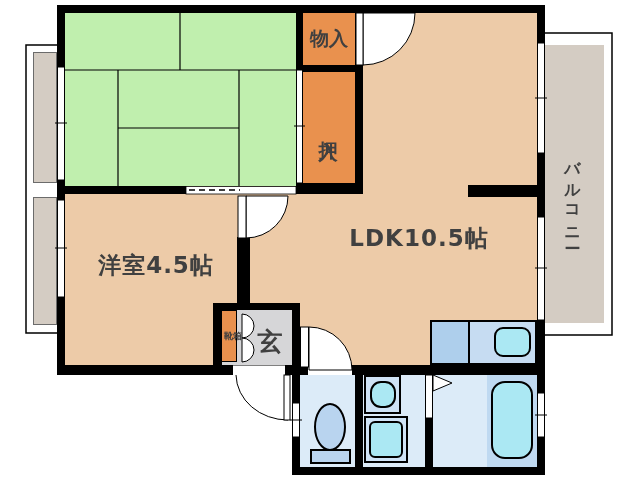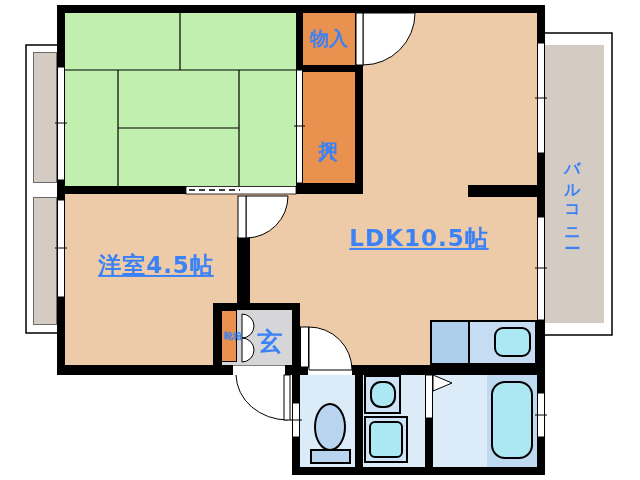--- a/index.html
+++ b/index.html
@@ -21,21 +21,21 @@
   .balcony-gray { background:#d4ccc3; }
   .wetroom      { background:#dcebf8; }
   .tubdeck      { background:#bfd9f1; }
   .wall         { background:#000; }
   
   .fix-blue  { background:#b9d4ef; border:2px solid #000; }
   .fix-light { background:#cfe3f6; border:2px solid #000; }
   .fix-cyan  { background:#abe8f3; border:2px solid #000; }
   
   .lbl {
-    position:absolute; color:#3b82f6; white-space:nowrap;
+    position:absolute; color:#404040; white-space:nowrap;
     transform: translate(-50%,-50%);
     line-height:1.05; text-align:center;
   }
   .lbl-lg { font-size:23px; letter-spacing:1px; }
   .lbl-md { font-size:19px; }
   .lbl-sm { font-size:9px;  letter-spacing:0; }
   .vert { writing-mode: vertical-rl; text-orientation: upright; }
   svg.overlay { position:absolute; left:0; top:0; pointer-events:none; }
 </style>
 </head>
@@ -158,19 +158,19 @@
       <path d="M242,314 A12,12 0 0 1 242,338 Z"></path>
       <path d="M242,338 A12,12 0 0 1 242,362 Z"></path>
     </g>
 
     <g fill="#fff" stroke="#000" stroke-width="1">
       <rect x="425.5" y="375" width="7" height="43"></rect>
       <path d="M433,375 L452,383 L433,391 Z"></path>
     </g>
   </svg>
 
-  <div class="lbl lbl-lg" style="left:156px; top:265px;text-decoration:underline;">洋室4.5帖</div>
-  <div class="lbl lbl-lg" style="left:419px; top:238px;text-decoration:underline;">LDK10.5帖</div>
+  <div class="lbl lbl-lg" style="left:156px; top:265px;">洋室4.5帖</div>
+  <div class="lbl lbl-lg" style="left:419px; top:238px;">LDK10.5帖</div>
   <div class="lbl lbl-md" style="left:329px; top:39px;">物入</div>
   <div class="lbl lbl-md vert" style="left:328px; top:126px;">押入</div>
   <div class="lbl" style="left:270px; top:342px; font-size:25px;">玄</div>
   <div class="lbl lbl-sm" style="left:233px; top:337px;">靴箱</div>
 </div>
 
 </body></html>

